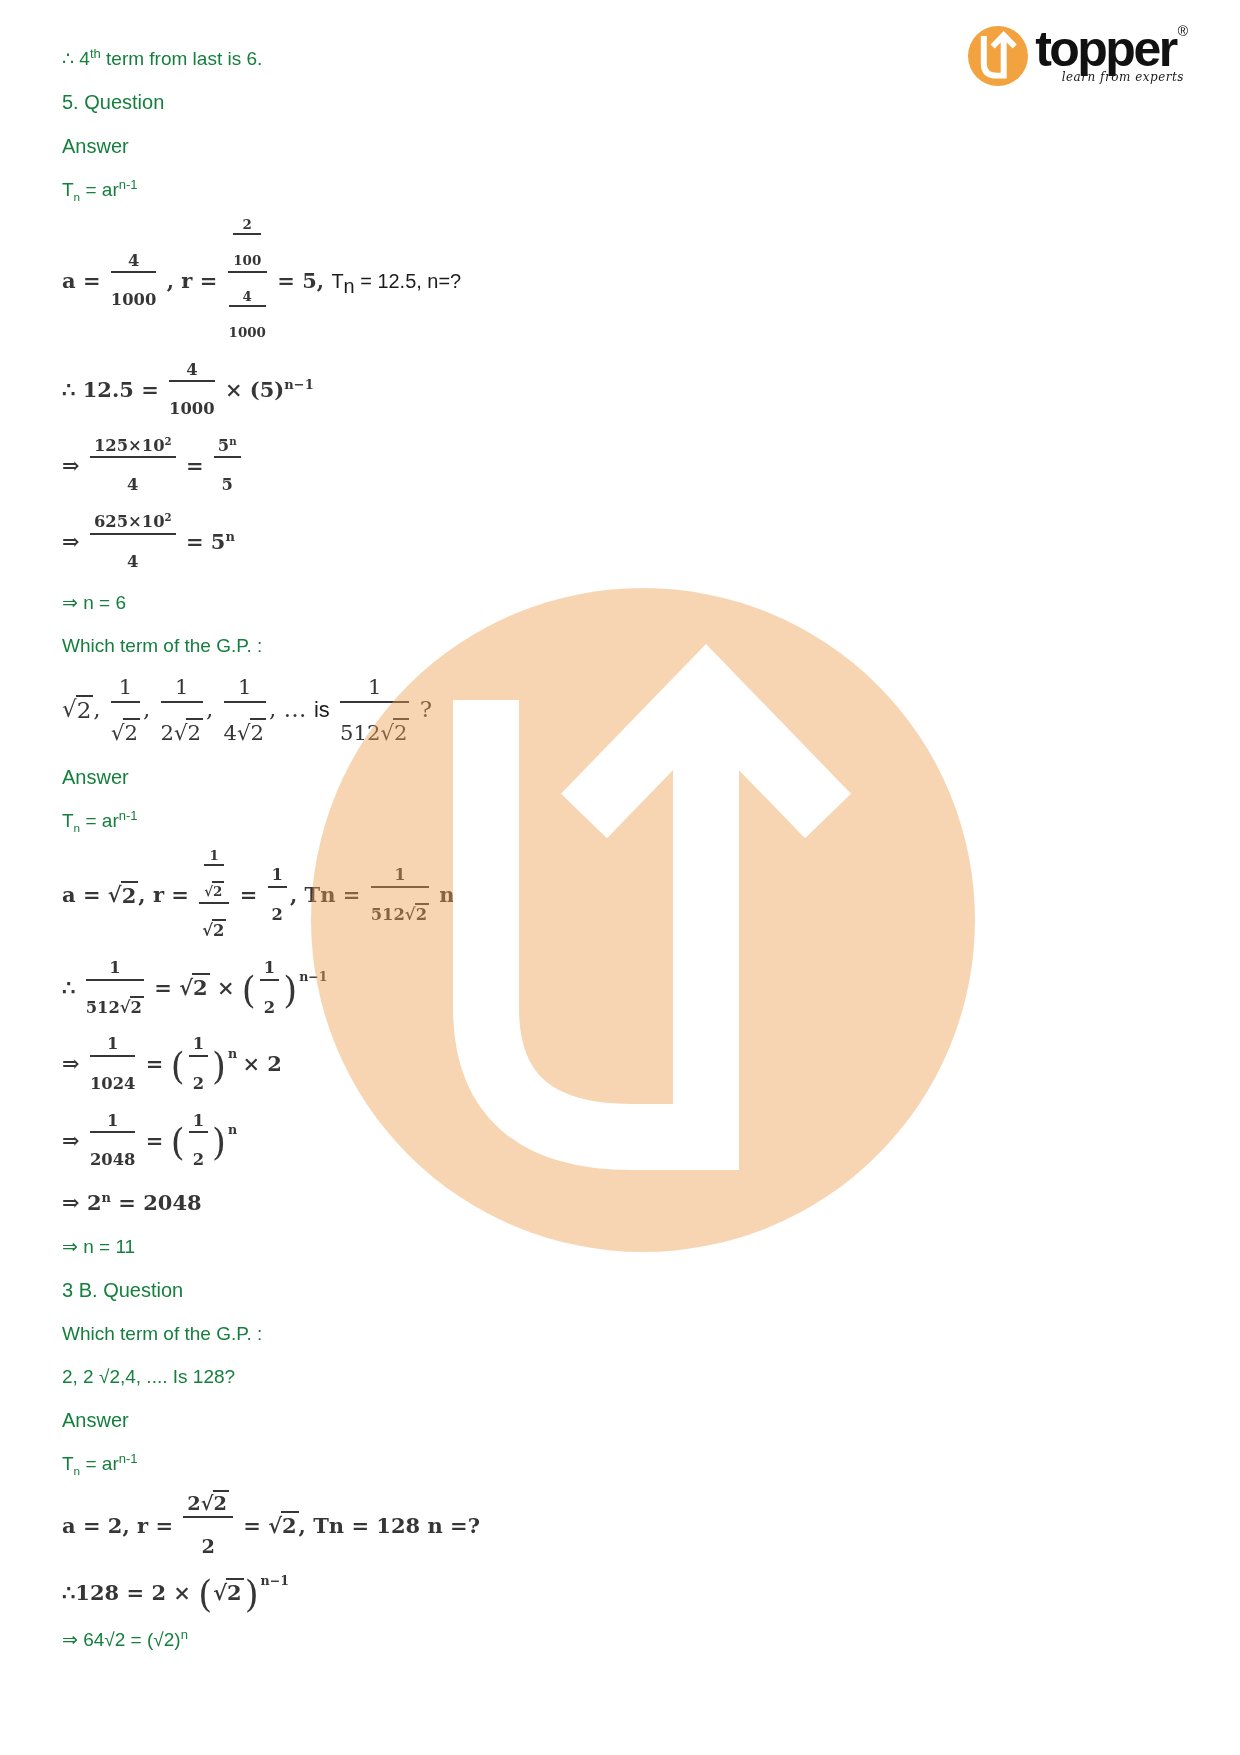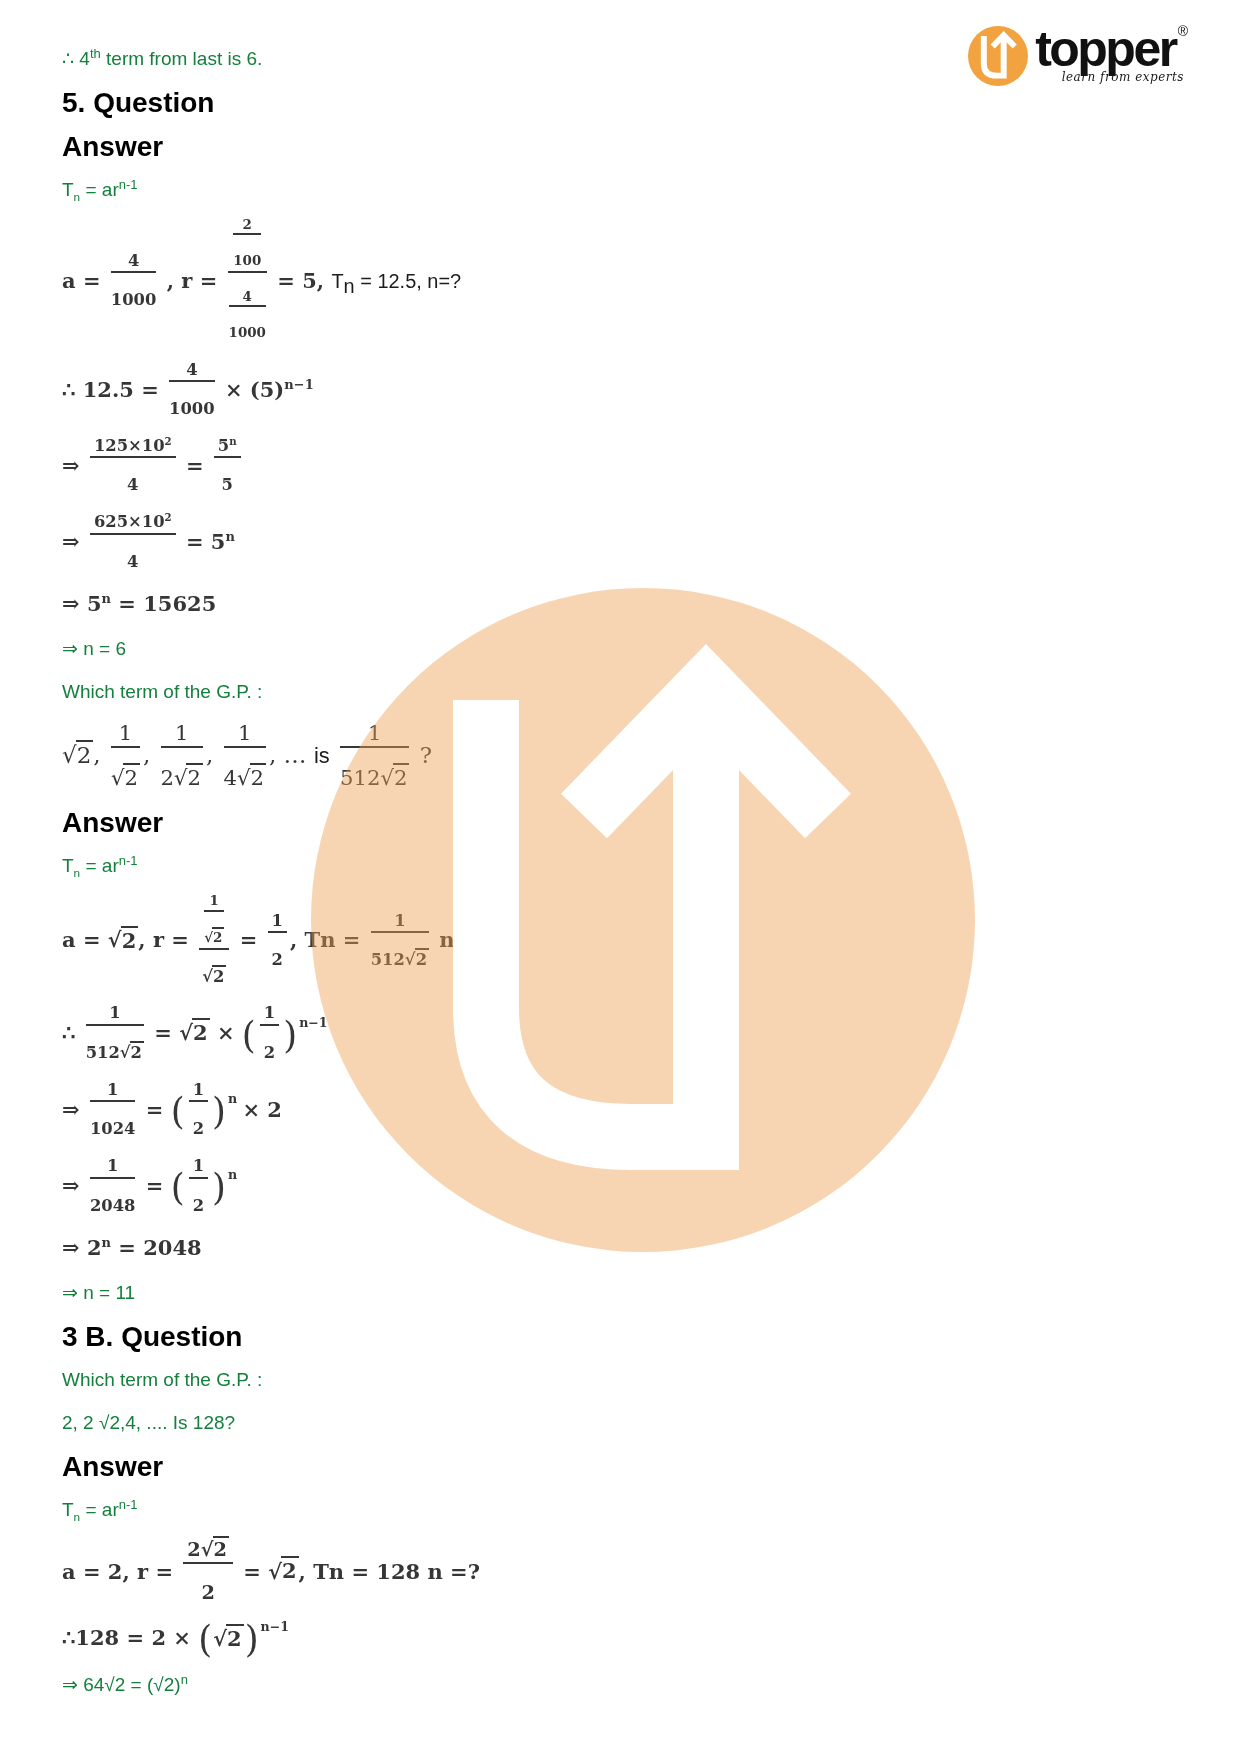--- a/index.html
+++ b/index.html
@@ -34,21 +34,21 @@
   .watermark{
     position:absolute;left:311px;top:588px;width:664px;height:664px;
     z-index:5;pointer-events:none;
   }
   
   .doc{
     position:absolute;left:62px;top:46px;width:1090px;z-index:1;
   }
   .block{margin:0 0 17px 0;}
   .block.plain{font-size:19px;line-height:26px;color:#15803d;}
-  .block.heading{font-size:28px;line-height:27px;font-weight:700;color:#000000;}
+  .block.heading{font-size:20px;line-height:27px;font-weight:400;color:#15803d;}
   .block.math{
     font-family:"DejaVu Serif",serif;font-weight:600;
     font-size:21px;line-height:1.35;color:#363636;
   }
   .block.math.q{font-size:23px;font-weight:500;}
   sup,sub{font-size:.62em;line-height:0;}
   .block.plain sup{font-size:13px;}
   
   .frac{
     display:inline-block;vertical-align:middle;text-align:center;
@@ -112,21 +112,20 @@
 
 <main class="doc">
     <div class="block plain"><span>∴ 4</span><sup>th</sup><span> term from last is 6.</span></div>
     <div class="block heading">5. Question</div>
     <div class="block heading">Answer</div>
     <div class="block plain"><span>T</span><sub>n</sub><span> = ar</span><sup>n-1</sup></div>
     <div class="block math"><span>a  = </span><span class="frac"><span class="num"><span>4</span></span><span class="den"><span>1000</span></span></span><span> , r  = </span><span class="frac"><span class="num"><span class="frac"><span class="num"><span>2</span></span><span class="den"><span>100</span></span></span></span><span class="den"><span class="frac"><span class="num"><span>4</span></span><span class="den"><span>1000</span></span></span></span></span><span> = 5, </span><span class="sans">T</span><sub class="sans">n</sub><span class="sans"> = 12.5, n=?</span></div>
     <div class="block math"><span>∴ 12.5 = </span><span class="frac"><span class="num"><span>4</span></span><span class="den"><span>1000</span></span></span><span> × (5)</span><sup>n−1</sup></div>
     <div class="block math"><span>⇒ </span><span class="frac"><span class="num"><span>125×10</span><sup>2</sup></span><span class="den"><span>4</span></span></span><span> = </span><span class="frac"><span class="num"><span>5</span><sup>n</sup></span><span class="den"><span>5</span></span></span></div>
     <div class="block math"><span>⇒ </span><span class="frac"><span class="num"><span>625×10</span><sup>2</sup></span><span class="den"><span>4</span></span></span><span> = 5</span><sup>n</sup></div>
-    <div class="block math"><span>⇒ 5</span><sup>n</sup><span> = 15625</span></div>
     <div class="block plain">⇒ n = 6</div>
     <div class="block plain">Which term of the G.P. :</div>
     <div class="block math q"><span class="sqrt"><span class="rs">√</span><span class="vin">2</span></span><span>, </span><span class="frac lg"><span class="num"><span>1</span></span><span class="den"><span class="sqrt"><span class="rs">√</span><span class="vin">2</span></span></span></span><span>, </span><span class="frac lg"><span class="num"><span>1</span></span><span class="den"><span>2</span><span class="sqrt"><span class="rs">√</span><span class="vin">2</span></span></span></span><span>, </span><span class="frac lg"><span class="num"><span>1</span></span><span class="den"><span>4</span><span class="sqrt"><span class="rs">√</span><span class="vin">2</span></span></span></span><span>, … </span><span class="sans">is</span><span>  </span><span class="frac lg"><span class="num"><span>1</span></span><span class="den"><span>512</span><span class="sqrt"><span class="rs">√</span><span class="vin">2</span></span></span></span><span> ?</span></div>
     <div class="block heading">Answer</div>
     <div class="block plain"><span>T</span><sub>n</sub><span> = ar</span><sup>n-1</sup></div>
     <div class="block math"><span>a  = </span><span class="sqrt"><span class="rs">√</span><span class="vin">2</span></span><span>, r  = </span><span class="frac"><span class="num"><span class="frac"><span class="num"><span>1</span></span><span class="den"><span class="sqrt"><span class="rs">√</span><span class="vin">2</span></span></span></span></span><span class="den"><span class="sqrt"><span class="rs">√</span><span class="vin">2</span></span></span></span><span> = </span><span class="frac"><span class="num"><span>1</span></span><span class="den"><span>2</span></span></span><span>, Tn  = </span><span class="frac"><span class="num"><span>1</span></span><span class="den"><span>512</span><span class="sqrt"><span class="rs">√</span><span class="vin">2</span></span></span></span><span> n =?</span></div>
     <div class="block math"><span>∴ </span><span class="frac"><span class="num"><span>1</span></span><span class="den"><span>512</span><span class="sqrt"><span class="rs">√</span><span class="vin">2</span></span></span></span><span> = </span><span class="sqrt"><span class="rs">√</span><span class="vin">2</span></span><span> × </span><span class="paren"><span class="pc">(</span><span class="pin"><span class="frac"><span class="num"><span>1</span></span><span class="den"><span>2</span></span></span></span><span class="pc">)</span><span class="psup">n−1</span></span></div>
     <div class="block math"><span>⇒ </span><span class="frac"><span class="num"><span>1</span></span><span class="den"><span>1024</span></span></span><span> = </span><span class="paren"><span class="pc">(</span><span class="pin"><span class="frac"><span class="num"><span>1</span></span><span class="den"><span>2</span></span></span></span><span class="pc">)</span><span class="psup">n</span></span><span> × 2</span></div>
     <div class="block math"><span>⇒ </span><span class="frac"><span class="num"><span>1</span></span><span class="den"><span>2048</span></span></span><span> = </span><span class="paren"><span class="pc">(</span><span class="pin"><span class="frac"><span class="num"><span>1</span></span><span class="den"><span>2</span></span></span></span><span class="pc">)</span><span class="psup">n</span></span></div>
     <div class="block math"><span>⇒ 2</span><sup>n</sup><span> = 2048</span></div>

